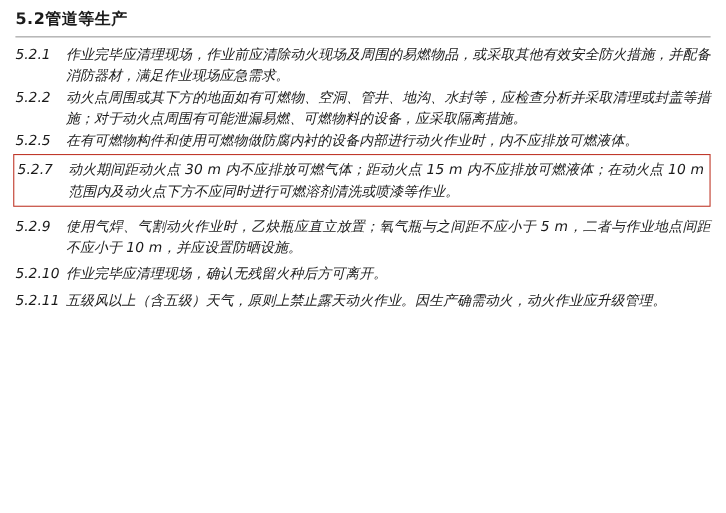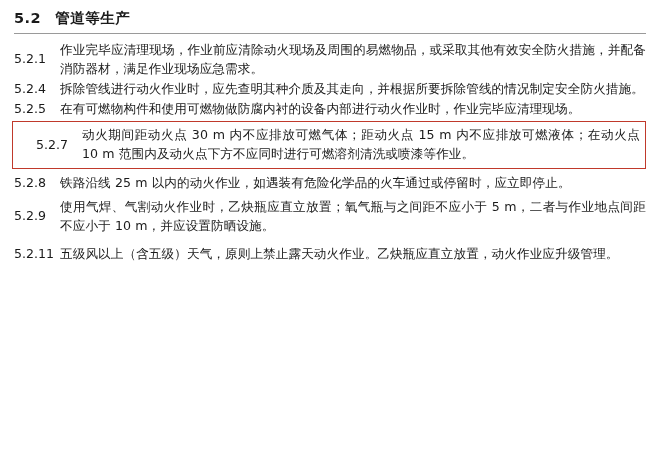--- a/index.html
+++ b/index.html
@@ -25,33 +25,33 @@
   }
   .section-title {
     font-size: 14.5px;
     font-weight: bold;
     letter-spacing: 0.5px;
     margin: 4px 0 3px 0;
     line-height: 1.5;
   }
   .section-title .num {
     display: inline-block;
-    margin-right: 14px;
   }
   .rule-top {
     border: none;
     border-top: 1px solid #9a9a9a;
     margin: 2px 0 6px 0;
   }
   .clause {
     display: flex;
-    align-items: center;
+    align-items: flex-start;
     margin-bottom: 1px;
     line-height: 1.52;
     font-size: 12.6px;
+    font-style: italic;
   }
   .clause .cnum {
     flex: 0 0 auto;
     width: 46px;
     font-size: 12.6px;
     letter-spacing: 0;
     padding-top: 0;
   }
   .clause .ctext {
     flex: 1 1 auto;
@@ -60,74 +60,73 @@
     letter-spacing: 0.1px;
   }
   .highlight-box {
     border: 1.5px solid #c0392b;
     padding: 3px 5px 4px 3px;
     margin: 3px 0 4px -2px;
     box-sizing: border-box;
   }
   .highlight-box .clause {
     margin-bottom: 0;
-    margin-left: 20px;
   }
   .spacer-2 { height: 4px; }
 </style>
 </head>
 <body>
 
 <div class="page">
 
   <div class="section-title">
     <span class="num">5.2</span><span>管道等生产</span>
   </div>
   <hr class="rule-top">
 
   <div class="clause">
     <div class="cnum">5.2.1</div>
     <div class="ctext">作业完毕应清理现场，作业前应清除动火现场及周围的易燃物品，或采取其他有效安全防火措施，并配备消防器材，满足作业现场应急需求。</div>
   </div>
 
+  <div class="clause">
+    <div class="cnum">5.2.2</div>
+    <div class="ctext">动火点周围或其下方的地面如有可燃物、空洞、管井、地沟、水封等，应检查分析并采取清理或封盖等措施；对于动火点周围有可能泄漏易燃、可燃物料的设备，应采取隔离措施。</div>
+  </div>
+
 
 
   <div class="clause">
-    <div class="cnum">5.2.4</div>
-    <div class="ctext">拆除管线进行动火作业时，应先查明其种介质及其走向，并根据所要拆除管线的情况制定安全防火措施。</div>
-  </div>
-
-  <div class="clause">
     <div class="cnum">5.2.5</div>
-    <div class="ctext">在有可燃物构件和使用可燃物做防腐内衬的设备内部进行动火作业时，作业完毕应清理现场。</div>
+    <div class="ctext">在有可燃物构件和使用可燃物做防腐内衬的设备内部进行动火作业时，内不应排放可燃液体。</div>
   </div>
 
 
   <div class="highlight-box">
     <div class="clause">
       <div class="cnum">5.2.7</div>
       <div class="ctext">动火期间距动火点 30 m 内不应排放可燃气体；距动火点 15 m 内不应排放可燃液体；在动火点 10 m 范围内及动火点下方不应同时进行可燃溶剂清洗或喷漆等作业。</div>
     </div>
   </div>
 
-  <div class="clause">
-    <div class="cnum">5.2.8</div>
-    <div class="ctext">铁路沿线 25 m 以内的动火作业，如遇装有危险化学品的火车通过或停留时，应立即停止。</div>
-  </div>
 
   <div class="spacer-2"></div>
 
   <div class="clause">
     <div class="cnum">5.2.9</div>
     <div class="ctext">使用气焊、气割动火作业时，乙炔瓶应直立放置；氧气瓶与之间距不应小于 5 m，二者与作业地点间距不应小于 10 m，并应设置防晒设施。</div>
   </div>
 
   <div class="spacer-2"></div>
 
+  <div class="clause">
+    <div class="cnum">5.2.10</div>
+    <div class="ctext">作业完毕应清理现场，确认无残留火种后方可离开。</div>
+  </div>
 
   <div class="spacer-2"></div>
 
   <div class="clause">
     <div class="cnum">5.2.11</div>
-    <div class="ctext">五级风以上（含五级）天气，原则上禁止露天动火作业。乙炔瓶应直立放置，动火作业应升级管理。</div>
+    <div class="ctext">五级风以上（含五级）天气，原则上禁止露天动火作业。因生产确需动火，动火作业应升级管理。</div>
   </div>
 
 </div>
 
 </body></html>

